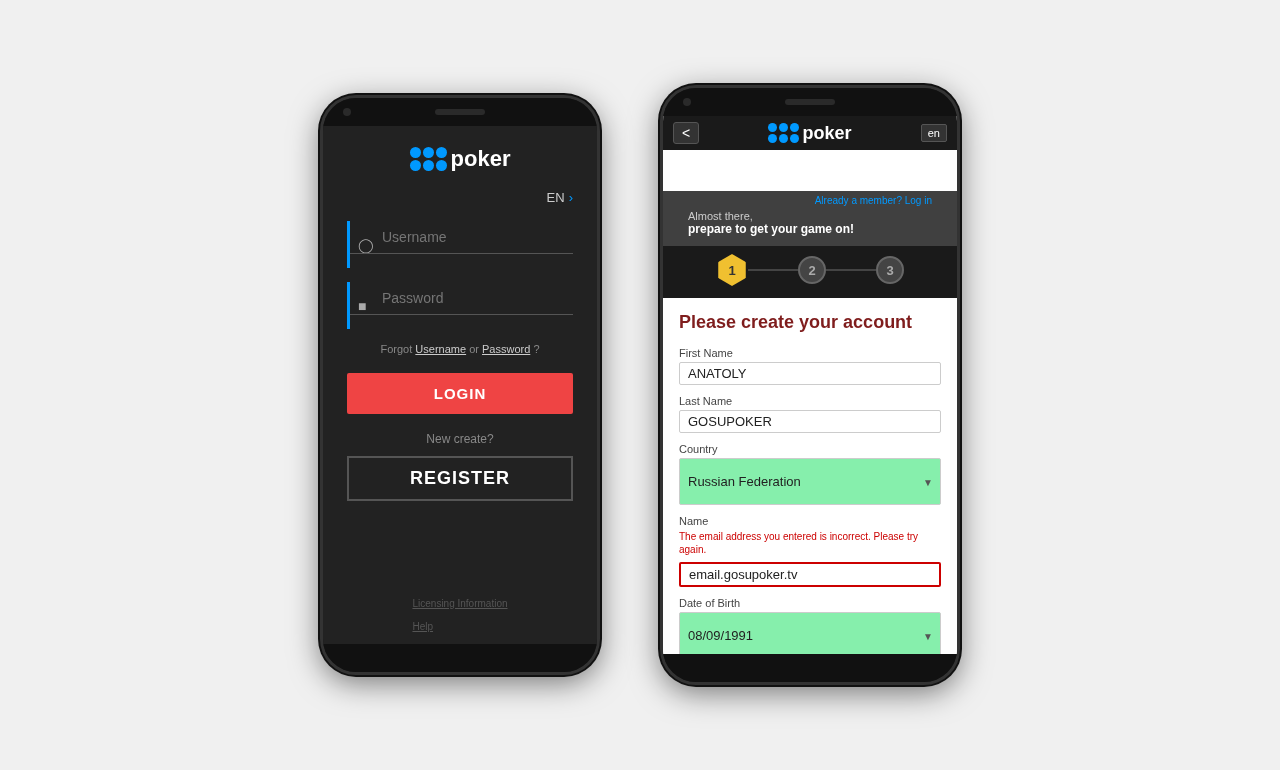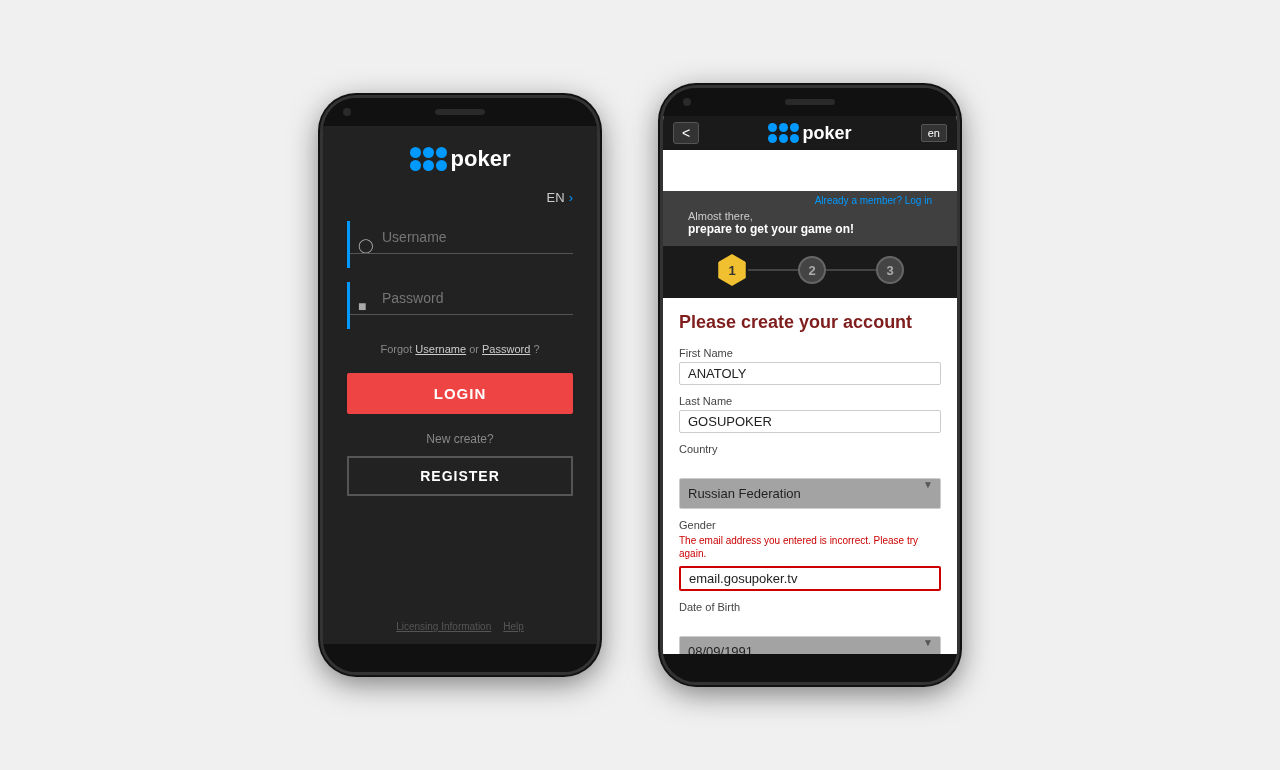--- a/index.html
+++ b/index.html
@@ -185,33 +185,34 @@
       font-size: 12px;
       margin-bottom: 10px;
     }
 
     .register-btn {
       width: 100%;
       background: transparent;
       color: white;
       border: 2px solid #555;
       padding: 10px;
-      font-size: 14px;
+      font-size: 18px;
       font-weight: bold;
       letter-spacing: 1px;
       cursor: pointer;
       margin-bottom: 20px;
     }
 
     .footer-links {
       color: #555;
       font-size: 10px;
       margin-top: auto;
       display: flex;
       gap: 12px;
+      flex-direction: column;
     }
     .footer-links a {
       color: #555;
       text-decoration: underline;
     }
 
     .phone-bottom-bar {
       width: 100%;
       height: 28px;
       background: #111;
@@ -368,29 +369,28 @@
       border-radius: 2px;
     }
 
     .form-input-error {
       border: 2px solid #cc0000;
     }
 
     .form-select {
       width: 100%;
       border: 1px solid #ccc;
-      padding: 7px 8px;
+      padding: 15px 8px;
       font-size: 13px;
       color: #222;
-      background: #a3a3a3;
+      background: #86efac;
       border-radius: 2px;
       appearance: none;
       -webkit-appearance: none;
       position: relative;
-      margin-top: 20px;
     }
 
     .select-wrapper {
       position: relative;
     }
     .select-wrapper::after {
       content: '▼';
       position: absolute;
       right: 8px;
       top: 50%;
@@ -545,21 +545,21 @@
         <div class="form-group">
           <label class="form-label">Country</label>
           <div class="select-wrapper">
             <select class="form-select">
               <option>Russian Federation</option>
             </select>
           </div>
         </div>
 
         <div class="form-group">
-          <label class="form-label">Gender</label>
+          <label class="form-label">Name</label>
           <div class="error-text">The email address you entered is incorrect. Please try again.</div>
           <input type="email" class="form-input form-input-error" value="email.gosupoker.tv" style="">
         </div>
 
         <div class="form-group">
           <label class="form-label">Date of Birth</label>
           <div class="select-wrapper">
             <select class="form-select">
               <option>08/09/1991</option>
             </select>

